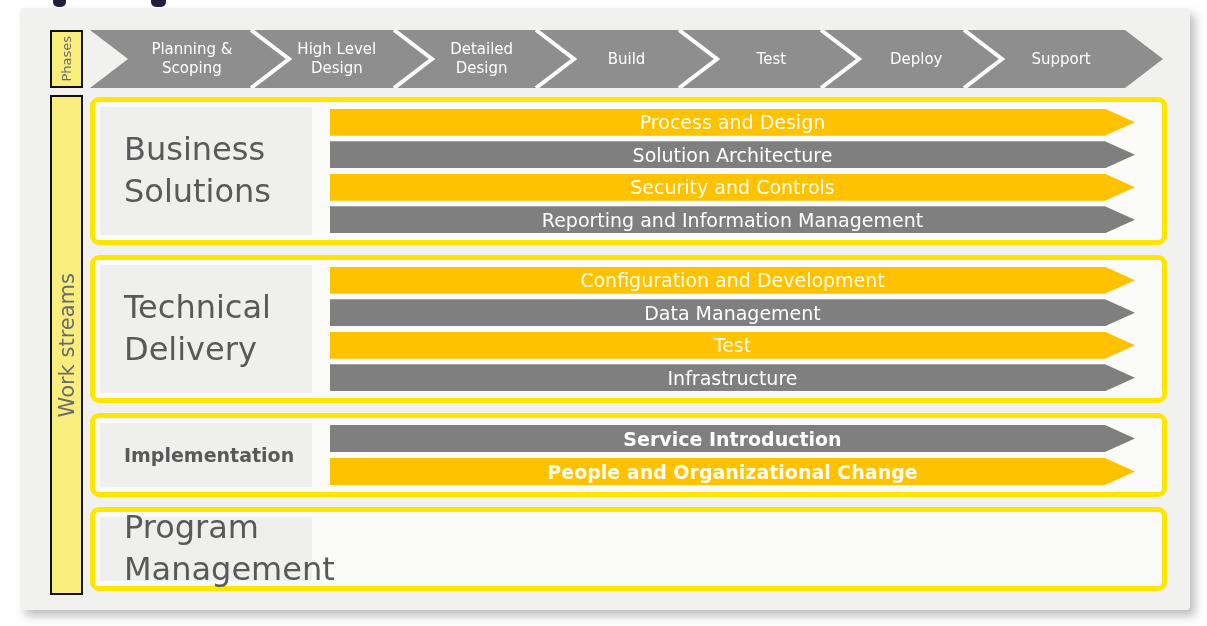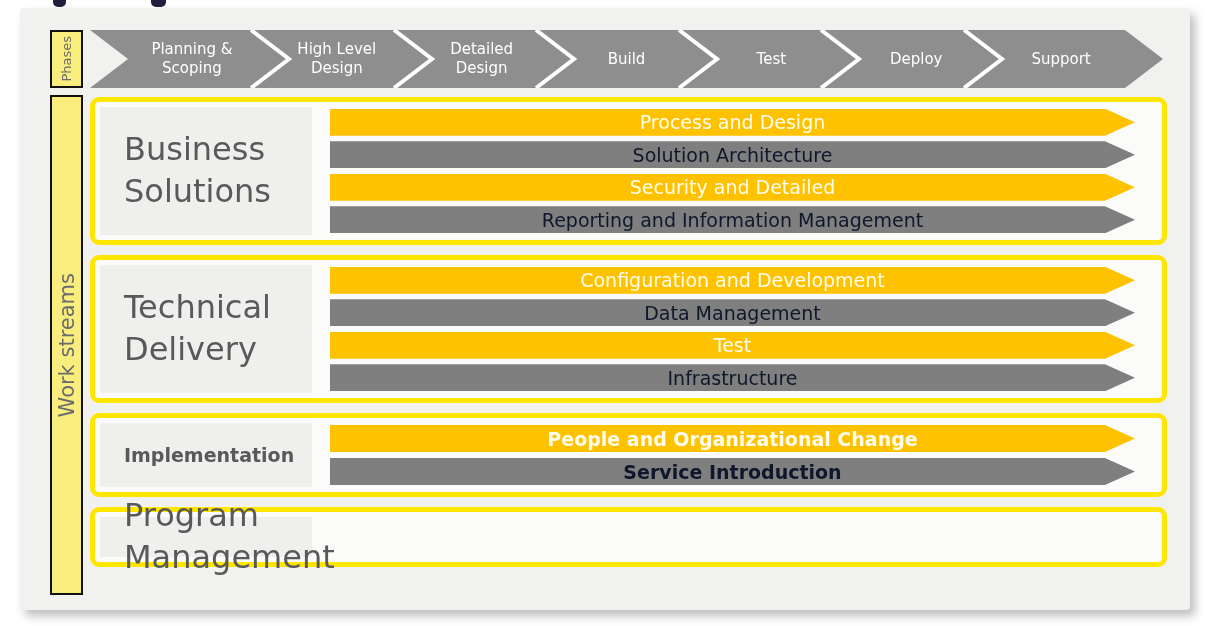--- a/index.html
+++ b/index.html
@@ -63,21 +63,21 @@
   .ws-tracks{
     position:absolute;left:228px;top:4px;bottom:4px;width:812px;
     display:flex;flex-direction:column;justify-content:space-around;padding-left:7px;
   }
   .track{
     height:27px;display:flex;align-items:center;justify-content:center;
     font-size:19px;color:#fff;
     clip-path:polygon(0 0,calc(100% - 30px) 0,100% 50%,calc(100% - 30px) 100%,0 100%);
   }
   .track.amber{background:var(--amber);color:#FFFDEE;}
-  .track.gray{background:var(--gray);color:#0f172a;}
+  .track.gray{background:var(--gray);color:#ffffff;}
 </style>
 </head>
 <body>
 
 <div class="stage">
 
   <span class="desc d1"></span>
   <span class="desc d2"></span>
 
   <div class="panel">
@@ -113,39 +113,39 @@
     <div class="ytab ws-bar">
       <span class="vtext">Work streams</span>
     </div>
 
     <div class="boxes">
         <div class="ws-box" style="height: 148px;">
           <div class="ws-label">Business Solutions</div>
           <div class="ws-tracks">
             <div class="track amber">Process and Design</div>
             <div class="track gray">Solution Architecture</div>
-            <div class="track amber">Security and Detailed</div>
+            <div class="track amber">Security and Controls</div>
             <div class="track gray">Reporting and Information Management</div>
           </div>
         </div>
         <div class="ws-box" style="height: 148px;">
           <div class="ws-label">Technical Delivery</div>
           <div class="ws-tracks">
             <div class="track amber">Configuration and Development</div>
             <div class="track gray">Data Management</div>
             <div class="track amber">Test</div>
             <div class="track gray">Infrastructure</div>
           </div>
         </div>
         <div class="ws-box" style="height: 84px; font-weight: bold;">
           <div class="ws-label small">Implementation</div>
           <div class="ws-tracks">
+            <div class="track gray">Service Introduction</div>
             <div class="track amber">People and Organizational Change</div>
-            <div class="track gray">Service Introduction</div>
           </div>
         </div>
-        <div class="ws-box" style="height: 60px;">
+        <div class="ws-box" style="height: 84px;">
           <div class="ws-label">Program Management</div>
         </div>
       </div>
 
   </div>
 </div>
 
 </body></html>

